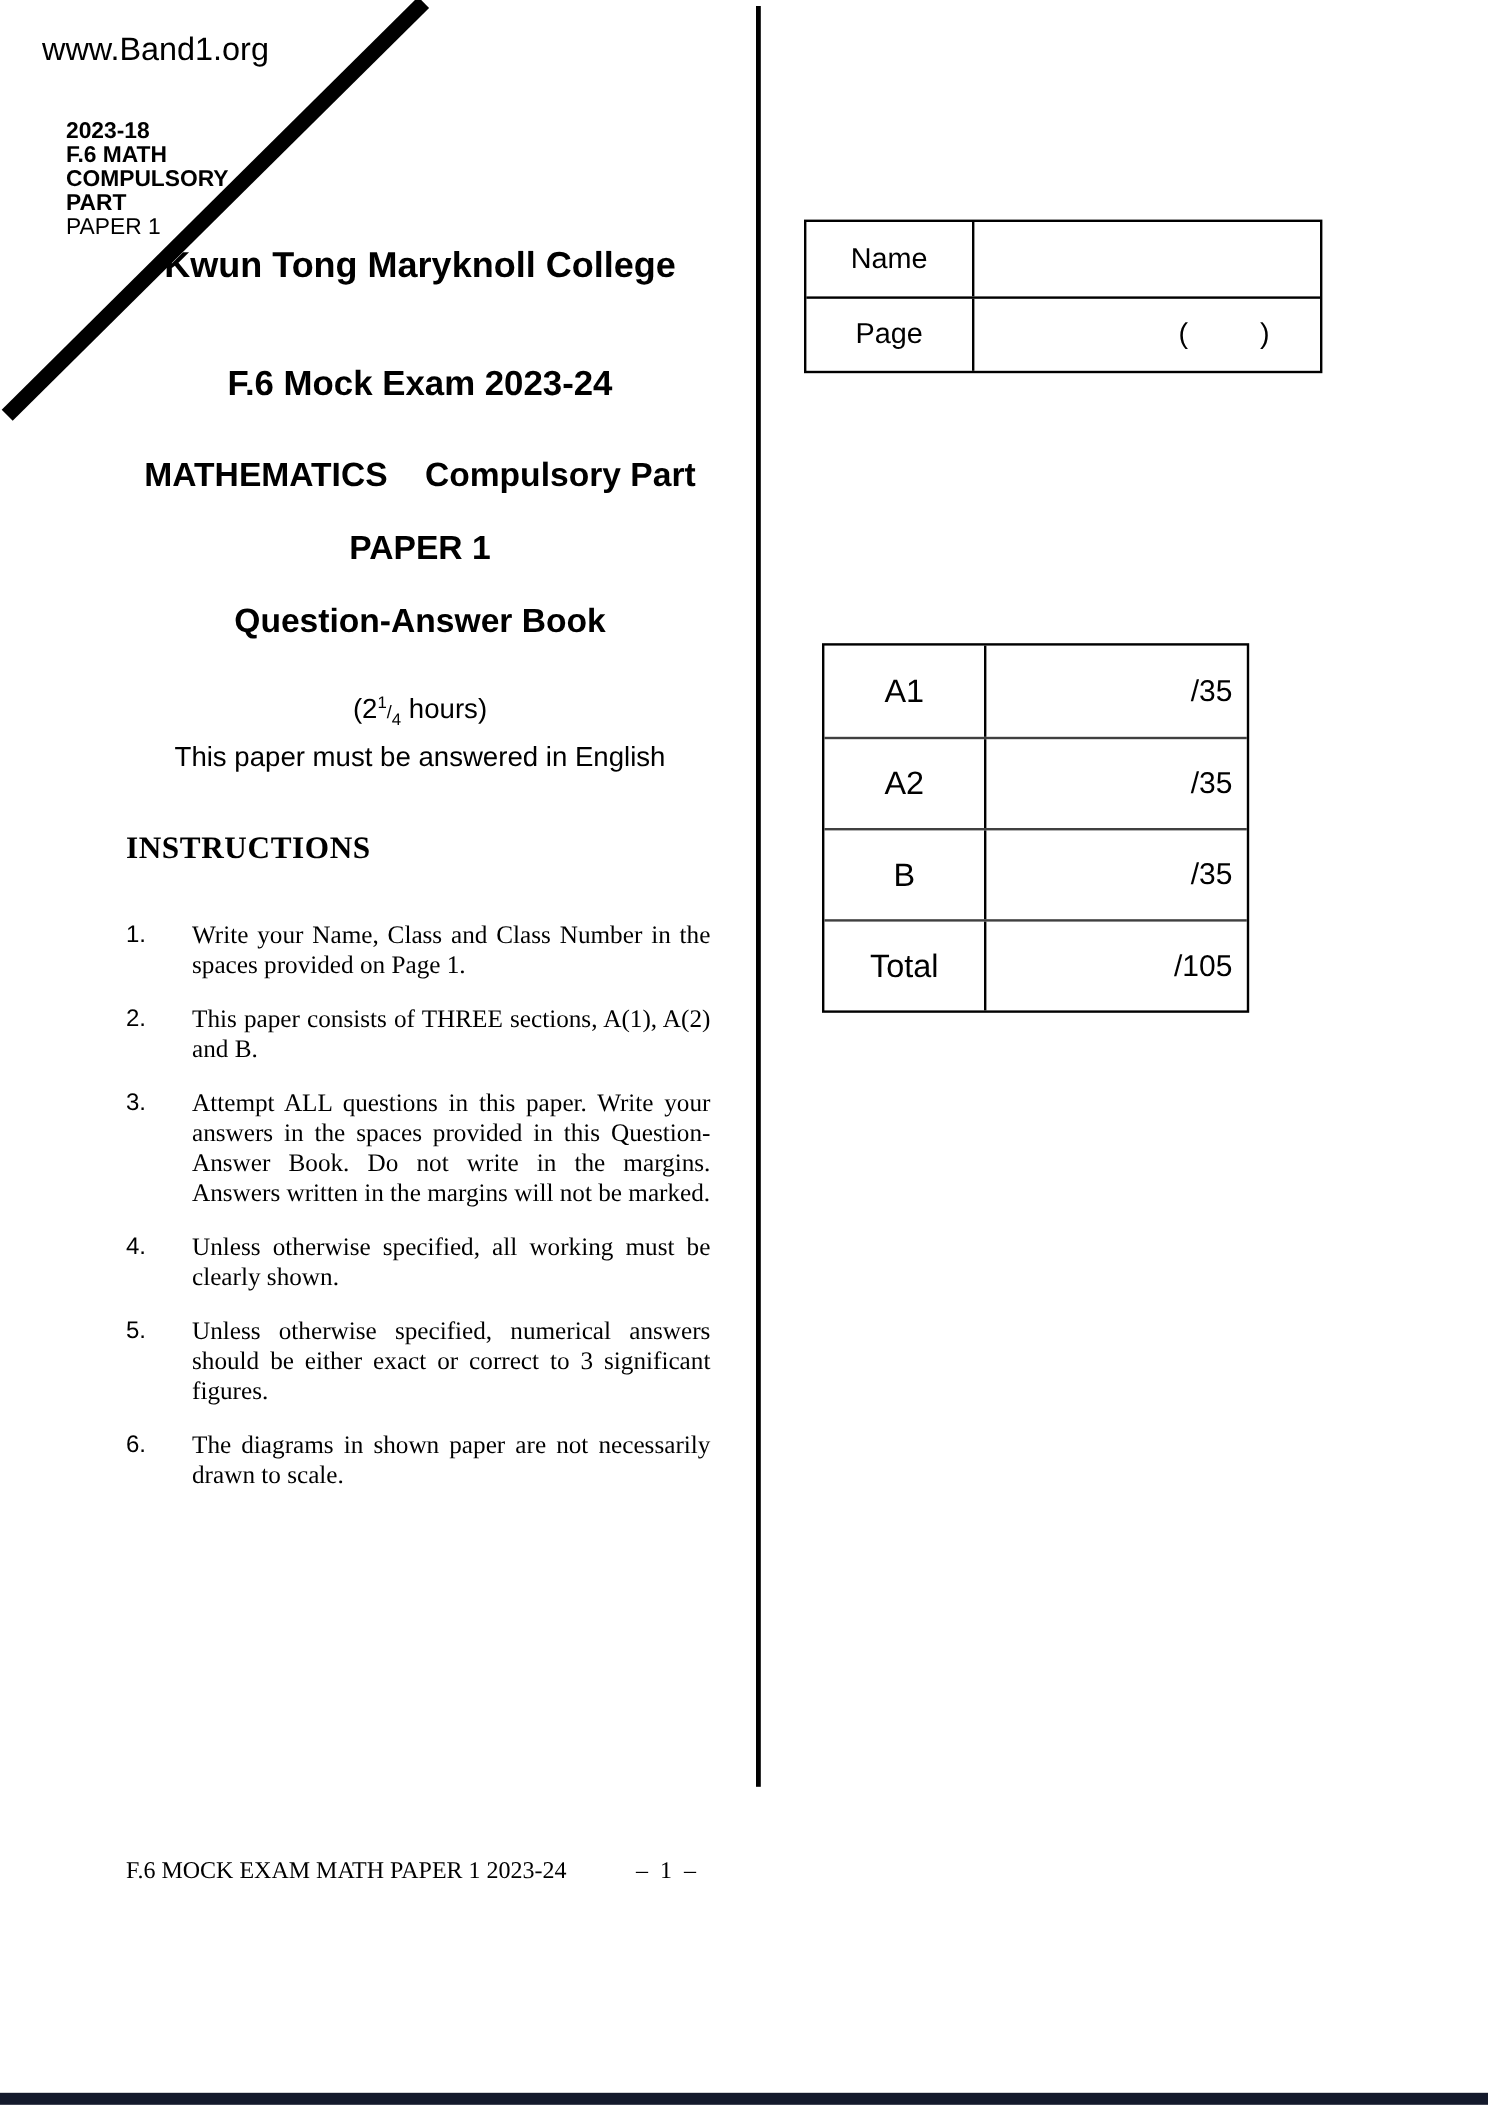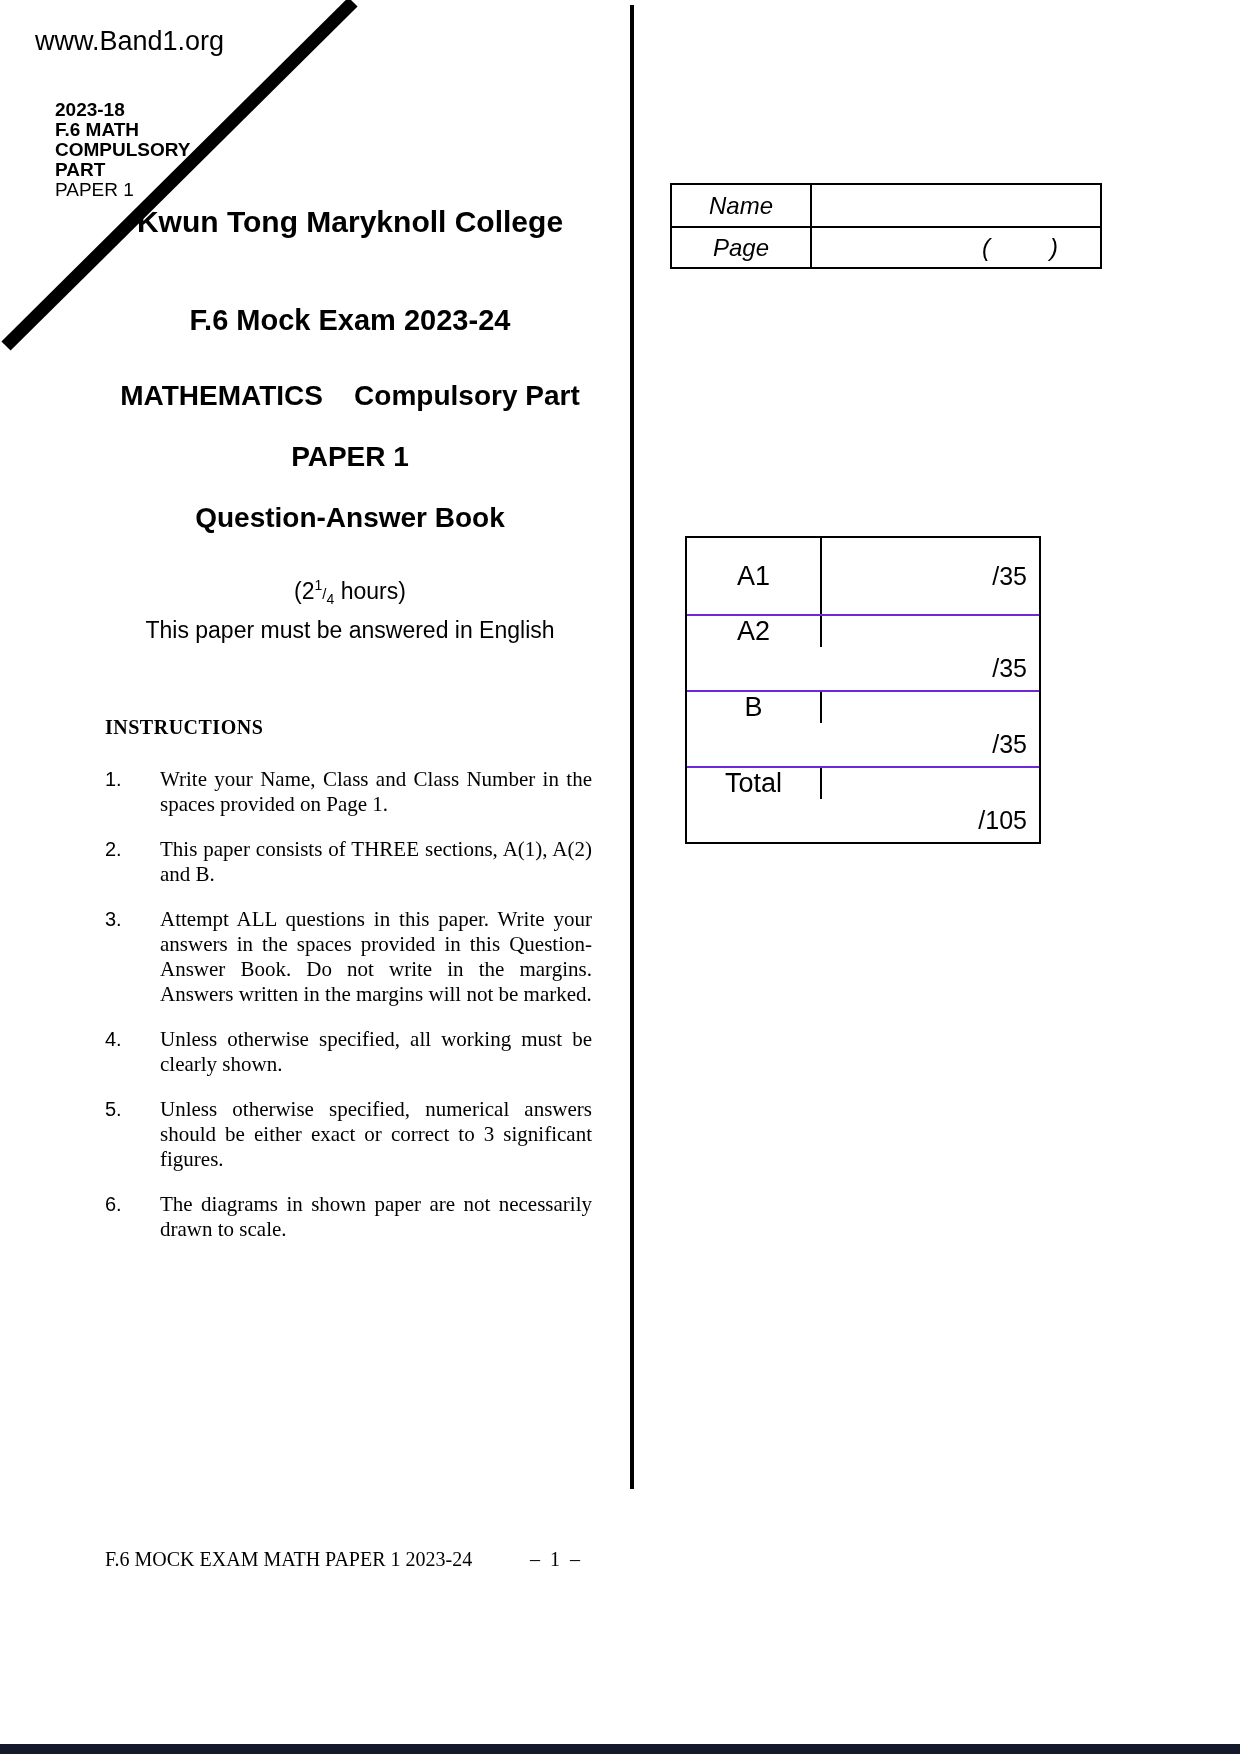--- a/index.html
+++ b/index.html
@@ -28,32 +28,32 @@
   .t-book     { top:502px; font-size:28px; font-weight:bold; }
   .t-duration { top:577px; font-size:23px; white-space:pre; }
   .t-duration sup { font-size:14px; }
   .t-duration .frac-slash { font-size:15px; }
   .t-duration sub { font-size:14px; }
   .t-lang     { top:617px; font-size:23px; }
 
   .v-divider { position:absolute; left:630px; top:5px; width:4px; height:1484px; background:#000; }
 
   .name-table { position:absolute; left:670px; top:183px; width:432px; border:2px solid #000; background:#fff; }
-  .name-row { display:flex; height:41px;font-style:italic; }
+  .name-row { display:flex; height:62px; }
   .name-row + .name-row { border-top:2px solid #000; }
   .name-label { width:140px; border-right:2px solid #000; display:flex; align-items:center; justify-content:center; font-size:24px; }
   .name-value { flex:1; display:flex; align-items:center; justify-content:flex-end; padding-right:42px; font-size:24px; white-space:pre; }
 
   .marks-table { position:absolute; left:685px; top:536px; width:356px; border:2px solid #000; background:#fff; }
   .marks-row { display:flex; height:76px; }
-  .marks-row + .marks-row { border-top:2px solid #6d28d9;flex-direction:column; }
+  .marks-row + .marks-row { border-top:2px solid #404040; }
   .marks-label { width:135px; border-right:2px solid #000; display:flex; align-items:center; justify-content:center; font-size:27px; }
   .marks-score { flex:1; display:flex; align-items:center; justify-content:flex-end; padding-right:12px; font-size:25px; }
 
-  .instr-title { position:absolute; left:105px; top:716px; font-family:"Liberation Serif", serif; font-weight:bold; font-size:20px; letter-spacing:0.5px; }
+  .instr-title { position:absolute; left:105px; top:692px; font-family:"Liberation Serif", serif; font-weight:bold; font-size:26px; letter-spacing:0.5px; }
 
   .instr-list { position:absolute; left:105px; top:767px; width:487px; }
   .instr-item { display:flex; margin-bottom:20px; font-size:21px; line-height:25px; }
   .instr-num { width:55px; flex:none; font-family:"Liberation Sans", sans-serif; font-size:20px; }
   .instr-text { flex:1; text-align:justify; font-family:"Liberation Serif", serif; }
 
   .footer-left { position:absolute; left:105px; top:1548px; font-family:"Liberation Serif", serif; font-size:20px; }
   .footer-page { position:absolute; left:490px; top:1548px; width:130px; text-align:center; font-family:"Liberation Serif", serif; font-size:20px; white-space:pre; }
 
   .bottom-bar { position:absolute; left:0; bottom:0; width:100%; height:10px; background:#141a2c; }

